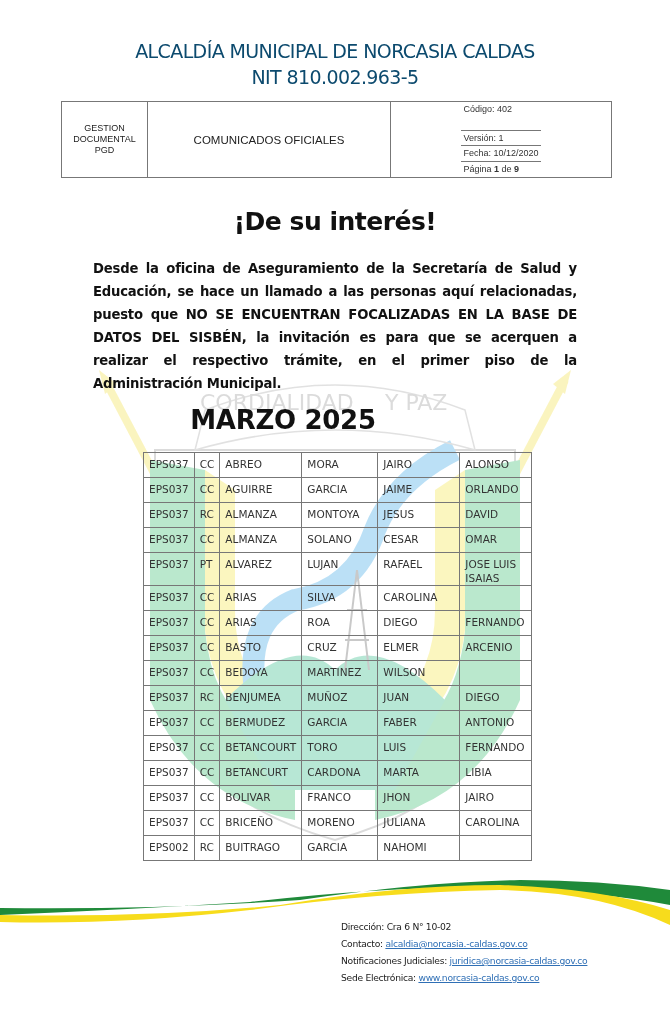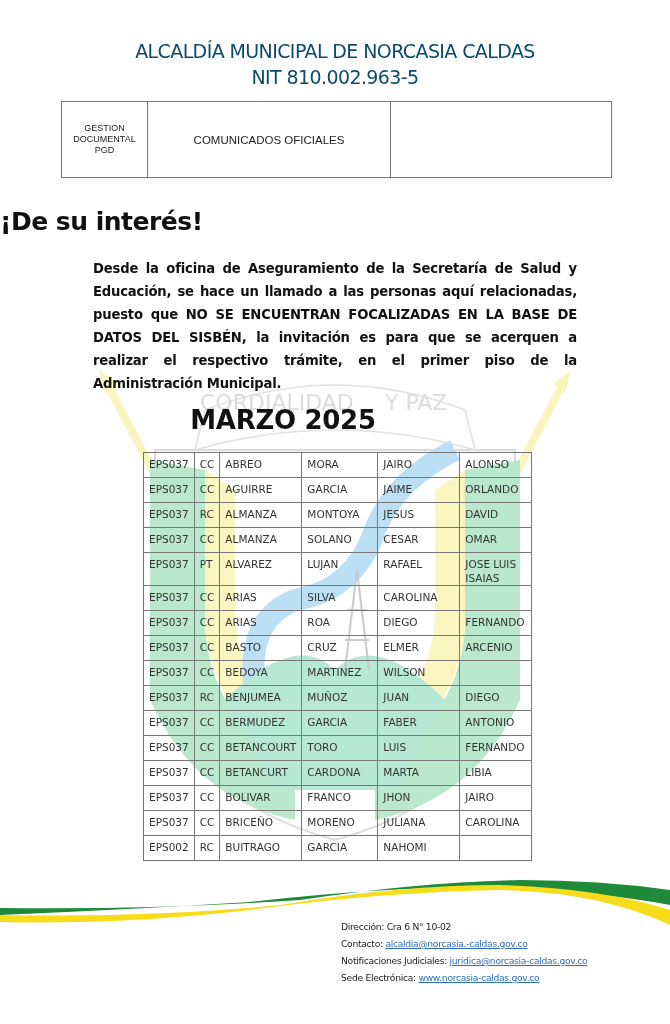--- a/index.html
+++ b/index.html
@@ -22,21 +22,21 @@
   }
   .hdr-cell { border-right: 1px solid #777; display: flex; align-items: center; justify-content: center; text-align: center; }
   .hdr-left { font-size: 9px; line-height: 11px; color: #222; }
   .hdr-mid { font-size: 11.5px; color: #222; text-align: right; }
   .hdr-right { border-right: none; display: grid; grid-template-rows: 29px 15px 16px 1fr; align-items: stretch; }
   .hdr-right > div { border-bottom: 1px solid #777; font-size: 9px; color: #333; padding: 2px 2px; box-sizing: border-box; text-align: left; }
   .hdr-right > div:last-child { border-bottom: none; }
   .hdr-right b { font-weight: bold; }
 
   .headline {
-    left: 0; width: 670px; top: 207px; 
+    left: 0; width: 670px; top: 207px; text-align: center;
     font-family: "DejaVu Sans", sans-serif; font-weight: bold; font-size: 25px; color: #111;
     letter-spacing: -0.5px;
   }
   .intro {
     left: 93px; width: 484px; top: 257px;
     font-family: "DejaVu Sans", sans-serif; font-weight: bold; font-size: 13.2px; line-height: 23px;
     text-align: justify; color: #111; letter-spacing: -0.2px; z-index: 2;
   }
   .month {
     left: 0; width: 566px; top: 405px; text-align: center; z-index: 2;
@@ -80,20 +80,26 @@
 
 <div class="abs hdr-table">
   <div class="hdr-cell hdr-left">
     <div>
       <div>GESTION</div>
       <div>DOCUMENTAL</div>
       <div>PGD</div>
     </div>
   </div>
   <div class="hdr-cell hdr-mid">COMUNICADOS OFICIALES</div>
+  <div class="hdr-cell hdr-right">
+    <div>Código: 402</div>
+    <div>Versión: 1</div>
+    <div>Fecha: 10/12/2020</div>
+    <div><span>Página </span><b>1</b><span> de </span><b>9</b></div>
+  </div>
 </div>
 
 <div class="abs headline">¡De su interés!</div>
 
 <div class="abs intro">Desde la oficina de Aseguramiento de la Secretaría de Salud y Educación, se hace un llamado a las personas aquí relacionadas, puesto que NO SE ENCUENTRAN FOCALIZADAS EN LA BASE DE DATOS DEL SISBÉN, la invitación es para que se acerquen a realizar el respectivo trámite, en el primer piso de la Administración Municipal.</div>
 
 <svg class="abs crest" viewBox="0 0 480 480" xmlns="http://www.w3.org/2000/svg">
   <g opacity="0.35">
 
     <path d="M10 10 L110 200" stroke="#f2e04a" stroke-width="8"></path>

